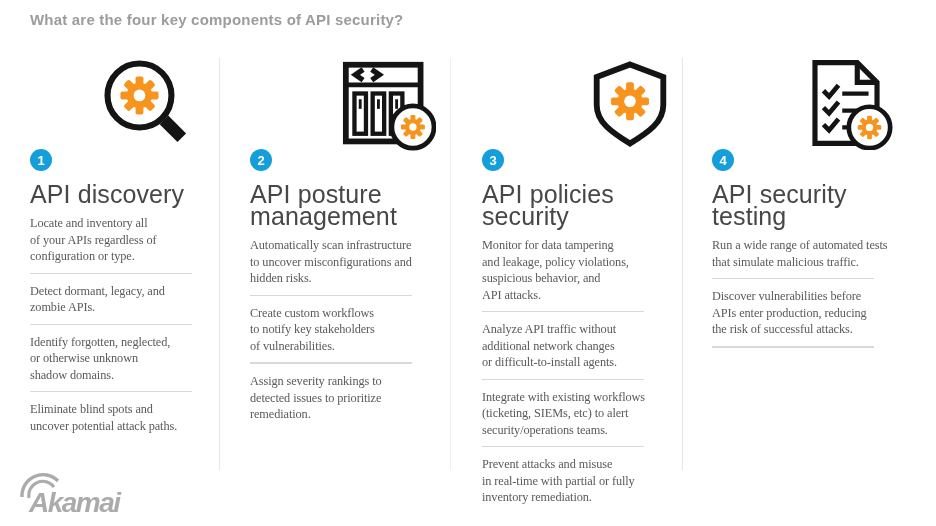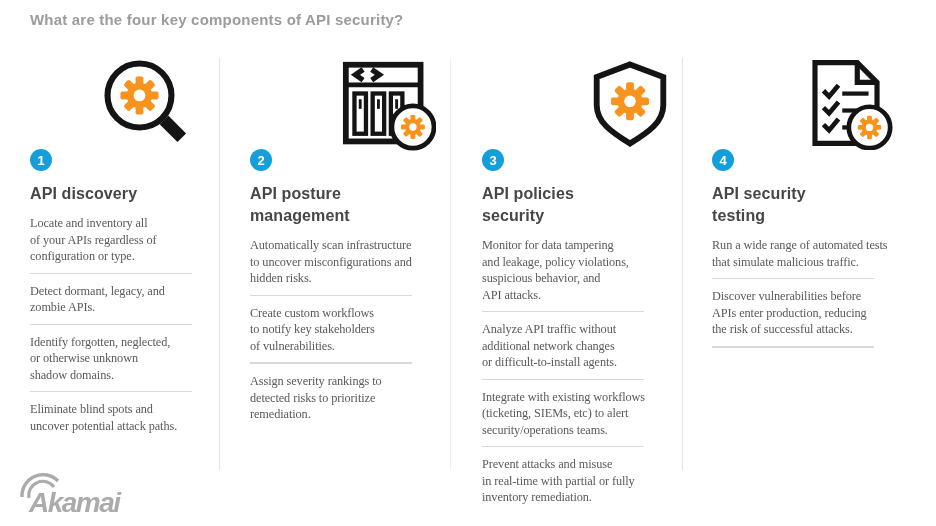--- a/index.html
+++ b/index.html
@@ -4,20 +4,21 @@
 <style>
   * { margin: 0; padding: 0; box-sizing: border-box; }
   html, body { background: #ffffff; }
   .canvas {
     position: relative;
     width: 936px;
     height: 526px;
     background: #ffffff;
     font-family: "Liberation Sans", "DejaVu Sans", sans-serif;
     overflow: hidden;
+    border-radius: 16px;
   }
   .page-title {
     position: absolute;
     left: 30px;
     top: 11px;
     font-size: 15px;
     font-weight: bold;
     letter-spacing: 0.2px;
     color: #9c9c9c;
   }
@@ -47,22 +48,22 @@
     background: #149fda;
     color: #ffffff;
     font-size: 13px;
     font-weight: bold;
     display: flex;
     align-items: center;
     justify-content: center;
   }
   .heading {
     margin: 12px 0 1px 0;
-    font-size: 16px;
-    font-weight: 700;
+    font-size: 25px;
+    font-weight: 400;
     color: #474747;
     line-height: 22px;
     white-space: pre-line;
     letter-spacing: 0.1px;
   }
   .item {
     padding: 9px 0 8px 0;
     font-size: 12.3px;
     color: #5a5a5a;
     line-height: 16.5px;
@@ -173,21 +174,21 @@
     <div class="item">Automatically scan infrastructure
 to uncover misconfigurations and
 hidden risks.</div>
     <div class="sep"></div>
     <div class="item">Create custom workflows
 to notify key stakeholders
 of vulnerabilities.</div>
     <div class="sep"></div>
     <div class="sep"></div>
     <div class="item">Assign severity rankings to
-detected risks to prioritize
+detected issues to prioritize
 remediation.</div>
   </section>
 
   <section class="column c3">
     <div class="badge">3</div>
     <h2 class="heading">API policies
 security</h2>
     <div class="item">Monitor for data tampering
 and leakage, policy violations,
 suspicious behavior, and

